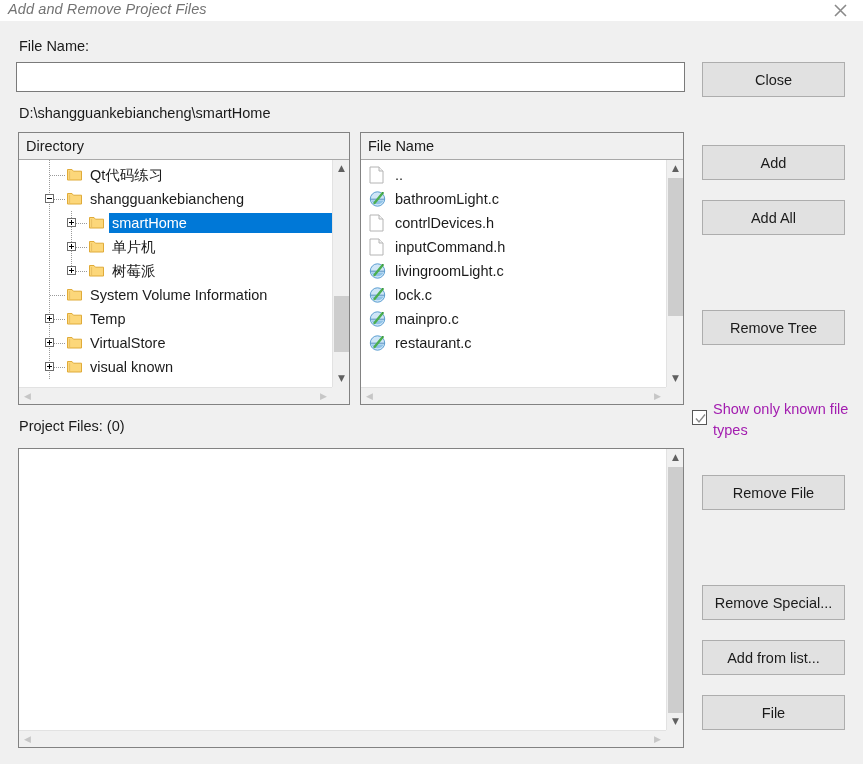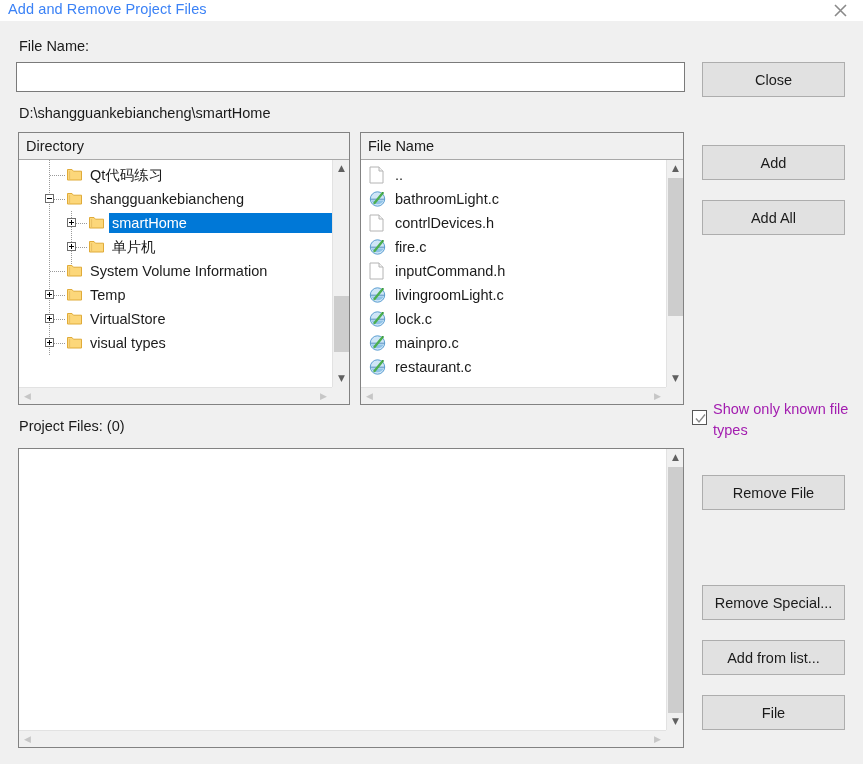--- a/index.html
+++ b/index.html
@@ -16,22 +16,22 @@
     background: #f0f0f0;
   }
   
   .titlebar {
     position: absolute; left: 0; top: 0;
     width: 863px; height: 21px;
     background: #ffffff;
   }
   .titlebar-text {
     position: absolute; left: 8px; top: 1px;
-    font-size: 14.5px; color: #3b82f6;
-    letter-spacing: .1px; white-space: nowrap;
+    font-size: 14.5px; color: #737373;
+    letter-spacing: .1px; white-space: nowrap; font-style: italic;
   }
   .close-btn {
     position: absolute; right: 0px; top: 0px;
     width: 46px; height: 21px;
     display: flex; align-items: center; justify-content: center;
     cursor: default;
   }
   .close-btn svg { display: block; }
 
   
@@ -252,20 +252,29 @@
           <div class="trow">
             <div class="tdash" style="left: 53px; width: 16px;"></div>
             <div class="tbox plus" style="left: 48px;"></div>
             <div class="folder" style="left: 70px;"><svg width="15" height="13" viewBox="0 0 15 13">
                 <path d="M0.5 1.5 L5 1.5 L6.4 3.2 L14.5 3.2 L14.5 12 L0.5 12 Z" fill="#fcd77a" stroke="#e0ab39" stroke-width="1"></path>
                 <path d="M2.6 3.2 L2.6 12" stroke="#e8bf63" stroke-width="1"></path>
               </svg></div>
             <div class="tlabel" style="left: 90px;">单片机</div>
           </div>
           <div class="trow">
+            <div class="tdash" style="left: 53px; width: 16px;"></div>
+            <div class="tbox plus" style="left: 48px;"></div>
+            <div class="folder" style="left: 70px;"><svg width="15" height="13" viewBox="0 0 15 13">
+                <path d="M0.5 1.5 L5 1.5 L6.4 3.2 L14.5 3.2 L14.5 12 L0.5 12 Z" fill="#fcd77a" stroke="#e0ab39" stroke-width="1"></path>
+                <path d="M2.6 3.2 L2.6 12" stroke="#e8bf63" stroke-width="1"></path>
+              </svg></div>
+            <div class="tlabel" style="left: 90px;">树莓派</div>
+          </div>
+          <div class="trow">
             <div class="tdash" style="left: 31px; width: 16px;"></div>
             <div class="folder" style="left: 48px;"><svg width="15" height="13" viewBox="0 0 15 13">
                 <path d="M0.5 1.5 L5 1.5 L6.4 3.2 L14.5 3.2 L14.5 12 L0.5 12 Z" fill="#fcd77a" stroke="#e0ab39" stroke-width="1"></path>
                 <path d="M2.6 3.2 L2.6 12" stroke="#e8bf63" stroke-width="1"></path>
               </svg></div>
             <div class="tlabel" style="left: 68px;">System Volume Information</div>
           </div>
           <div class="trow">
             <div class="tdash" style="left: 31px; width: 16px;"></div>
             <div class="tbox plus" style="left: 26px;"></div>
@@ -284,21 +293,21 @@
               </svg></div>
             <div class="tlabel" style="left: 68px;">VirtualStore</div>
           </div>
           <div class="trow">
             <div class="tdash" style="left: 31px; width: 16px;"></div>
             <div class="tbox plus" style="left: 26px;"></div>
             <div class="folder" style="left: 48px;"><svg width="15" height="13" viewBox="0 0 15 13">
                 <path d="M0.5 1.5 L5 1.5 L6.4 3.2 L14.5 3.2 L14.5 12 L0.5 12 Z" fill="#fcd77a" stroke="#e0ab39" stroke-width="1"></path>
                 <path d="M2.6 3.2 L2.6 12" stroke="#e8bf63" stroke-width="1"></path>
               </svg></div>
-            <div class="tlabel" style="left: 68px;">visual types</div>
+            <div class="tlabel" style="left: 68px;">visual known</div>
           </div>
         </div>
     </div>
     <div class="vsb">
       <div class="sb-arrow up">▲</div>
       <div class="vthumb" style="top:136px;height:56px;"></div>
       <div class="sb-arrow down">▼</div>
     </div>
     <div class="hsb">
       <div class="sb-arrow left dim">◀</div>
@@ -331,74 +340,64 @@
             <span>bathroomLight.c</span>
           </div>
           <div class="frow">
             <span class="ficon"><svg width="15" height="18" viewBox="0 0 15 18">
                 <path d="M1 1 L10 1 L14 5 L14 17 L1 17 Z" fill="#ffffff" stroke="#b4b4b4" stroke-width="1"></path>
                 <path d="M10 1 L10 5 L14 5" fill="#f2f2f2" stroke="#b4b4b4" stroke-width="1"></path>
               </svg></span>
             <span>contrlDevices.h</span>
           </div>
           <div class="frow">
+            <span class="ficon"><svg width="15" height="18" viewBox="0 0 15 18">
+                <path d="M1 1 L10 1 L14 5 L14 17 L1 17 Z" fill="#ffffff" stroke="#b4b4b4" stroke-width="1"></path>
+                <path d="M10 1 L10 5 L14 5" fill="#f2f2f2" stroke="#b4b4b4" stroke-width="1"></path>
+              </svg></span>
+            <span>inputCommand.h</span>
+          </div>
+          <div class="frow">
             <span class="ficon"><svg width="17" height="17" viewBox="0 0 17 17">
                 <circle cx="8.5" cy="9" r="7.2" fill="#cfe6f7" stroke="#5b9dd0" stroke-width="1"></circle>
                 <path d="M2.2 10.5 A7.2 7.2 0 0 0 14.8 10.5 Z" fill="#8fc2e8"></path>
                 <path d="M1.6 9.2 L15.4 9.2" stroke="#4a86b8" stroke-width="0.9"></path>
                 <path d="M5.5 13 L13.5 3.2" stroke="#4caf50" stroke-width="2.4" stroke-linecap="round"></path>
                 <path d="M12.6 2.4 L14.6 2.0 L14.1 4.1 Z" fill="#2f8f35"></path>
               </svg></span>
-            <span>fire.c</span>
-          </div>
-          <div class="frow">
-            <span class="ficon"><svg width="15" height="18" viewBox="0 0 15 18">
-                <path d="M1 1 L10 1 L14 5 L14 17 L1 17 Z" fill="#ffffff" stroke="#b4b4b4" stroke-width="1"></path>
-                <path d="M10 1 L10 5 L14 5" fill="#f2f2f2" stroke="#b4b4b4" stroke-width="1"></path>
-              </svg></span>
-            <span>inputCommand.h</span>
+            <span>livingroomLight.c</span>
           </div>
           <div class="frow">
             <span class="ficon"><svg width="17" height="17" viewBox="0 0 17 17">
                 <circle cx="8.5" cy="9" r="7.2" fill="#cfe6f7" stroke="#5b9dd0" stroke-width="1"></circle>
                 <path d="M2.2 10.5 A7.2 7.2 0 0 0 14.8 10.5 Z" fill="#8fc2e8"></path>
                 <path d="M1.6 9.2 L15.4 9.2" stroke="#4a86b8" stroke-width="0.9"></path>
                 <path d="M5.5 13 L13.5 3.2" stroke="#4caf50" stroke-width="2.4" stroke-linecap="round"></path>
                 <path d="M12.6 2.4 L14.6 2.0 L14.1 4.1 Z" fill="#2f8f35"></path>
               </svg></span>
-            <span>livingroomLight.c</span>
+            <span>lock.c</span>
           </div>
           <div class="frow">
             <span class="ficon"><svg width="17" height="17" viewBox="0 0 17 17">
                 <circle cx="8.5" cy="9" r="7.2" fill="#cfe6f7" stroke="#5b9dd0" stroke-width="1"></circle>
                 <path d="M2.2 10.5 A7.2 7.2 0 0 0 14.8 10.5 Z" fill="#8fc2e8"></path>
                 <path d="M1.6 9.2 L15.4 9.2" stroke="#4a86b8" stroke-width="0.9"></path>
                 <path d="M5.5 13 L13.5 3.2" stroke="#4caf50" stroke-width="2.4" stroke-linecap="round"></path>
                 <path d="M12.6 2.4 L14.6 2.0 L14.1 4.1 Z" fill="#2f8f35"></path>
               </svg></span>
-            <span>lock.c</span>
+            <span>mainpro.c</span>
           </div>
           <div class="frow">
             <span class="ficon"><svg width="17" height="17" viewBox="0 0 17 17">
                 <circle cx="8.5" cy="9" r="7.2" fill="#cfe6f7" stroke="#5b9dd0" stroke-width="1"></circle>
                 <path d="M2.2 10.5 A7.2 7.2 0 0 0 14.8 10.5 Z" fill="#8fc2e8"></path>
                 <path d="M1.6 9.2 L15.4 9.2" stroke="#4a86b8" stroke-width="0.9"></path>
                 <path d="M5.5 13 L13.5 3.2" stroke="#4caf50" stroke-width="2.4" stroke-linecap="round"></path>
                 <path d="M12.6 2.4 L14.6 2.0 L14.1 4.1 Z" fill="#2f8f35"></path>
               </svg></span>
-            <span>mainpro.c</span>
-          </div>
-          <div class="frow">
-            <span class="ficon"><svg width="17" height="17" viewBox="0 0 17 17">
-                <circle cx="8.5" cy="9" r="7.2" fill="#cfe6f7" stroke="#5b9dd0" stroke-width="1"></circle>
-                <path d="M2.2 10.5 A7.2 7.2 0 0 0 14.8 10.5 Z" fill="#8fc2e8"></path>
-                <path d="M1.6 9.2 L15.4 9.2" stroke="#4a86b8" stroke-width="0.9"></path>
-                <path d="M5.5 13 L13.5 3.2" stroke="#4caf50" stroke-width="2.4" stroke-linecap="round"></path>
-                <path d="M12.6 2.4 L14.6 2.0 L14.1 4.1 Z" fill="#2f8f35"></path>
-              </svg></span>
             <span>restaurant.c</span>
           </div>
         </div>
     </div>
     <div class="vsb">
       <div class="sb-arrow up">▲</div>
       <div class="vthumb" style="top:18px;height:138px;"></div>
       <div class="sb-arrow down">▼</div>
     </div>
     <div class="hsb">
@@ -421,20 +420,21 @@
     <div class="hsb">
       <div class="sb-arrow left dim">◀</div>
       <div class="sb-arrow right dim">▶</div>
     </div>
     <div class="sb-corner"></div>
   </div>
 
   <div class="btn" style="top:62px;">Close</div>
   <div class="btn" style="top:145px;">Add</div>
   <div class="btn" style="top:200px;">Add All</div>
+  <div class="btn" style="top:310px;">Remove Tree</div>
   <div class="btn" style="top:475px;">Remove File</div>
   <div class="btn" style="top:585px;">Remove Special...</div>
   <div class="btn" style="top:640px;">Add from list...</div>
   <div class="btn" style="top:695px;">File</div>
 
   <div class="chk-wrap">
     <div class="chk-box">
       <span>
         <svg width="13" height="13" viewBox="0 0 13 13">
           <path d="M2 6.5 L5 10 L11 2.5" stroke="#888888" stroke-width="1.3" fill="none"></path>

